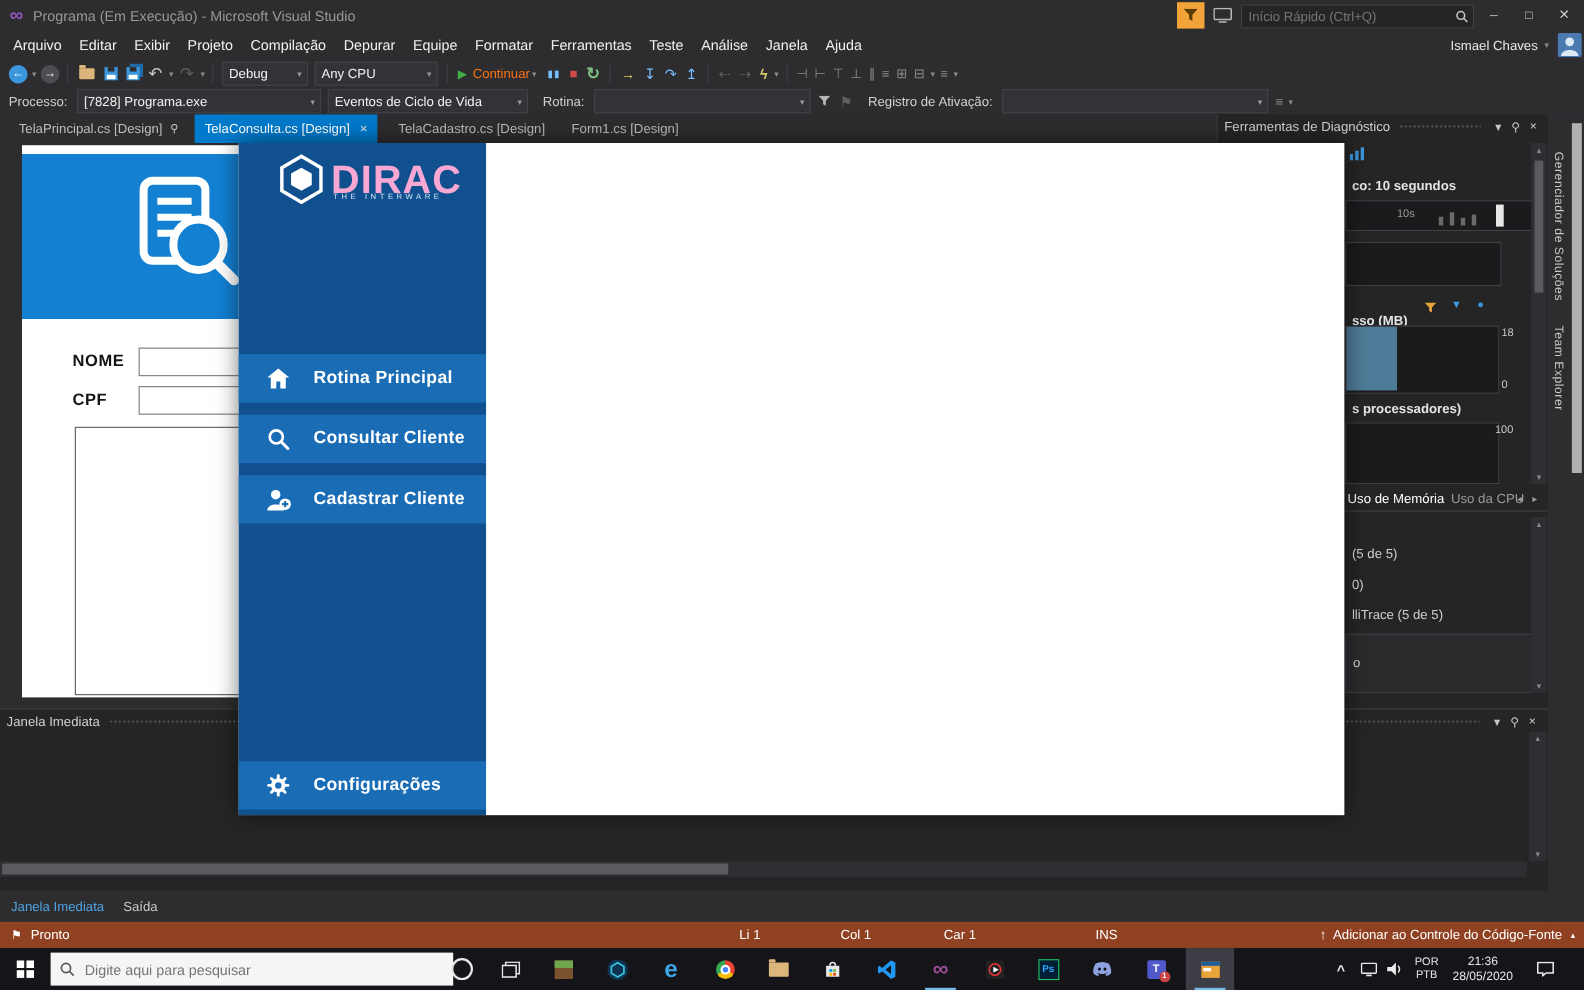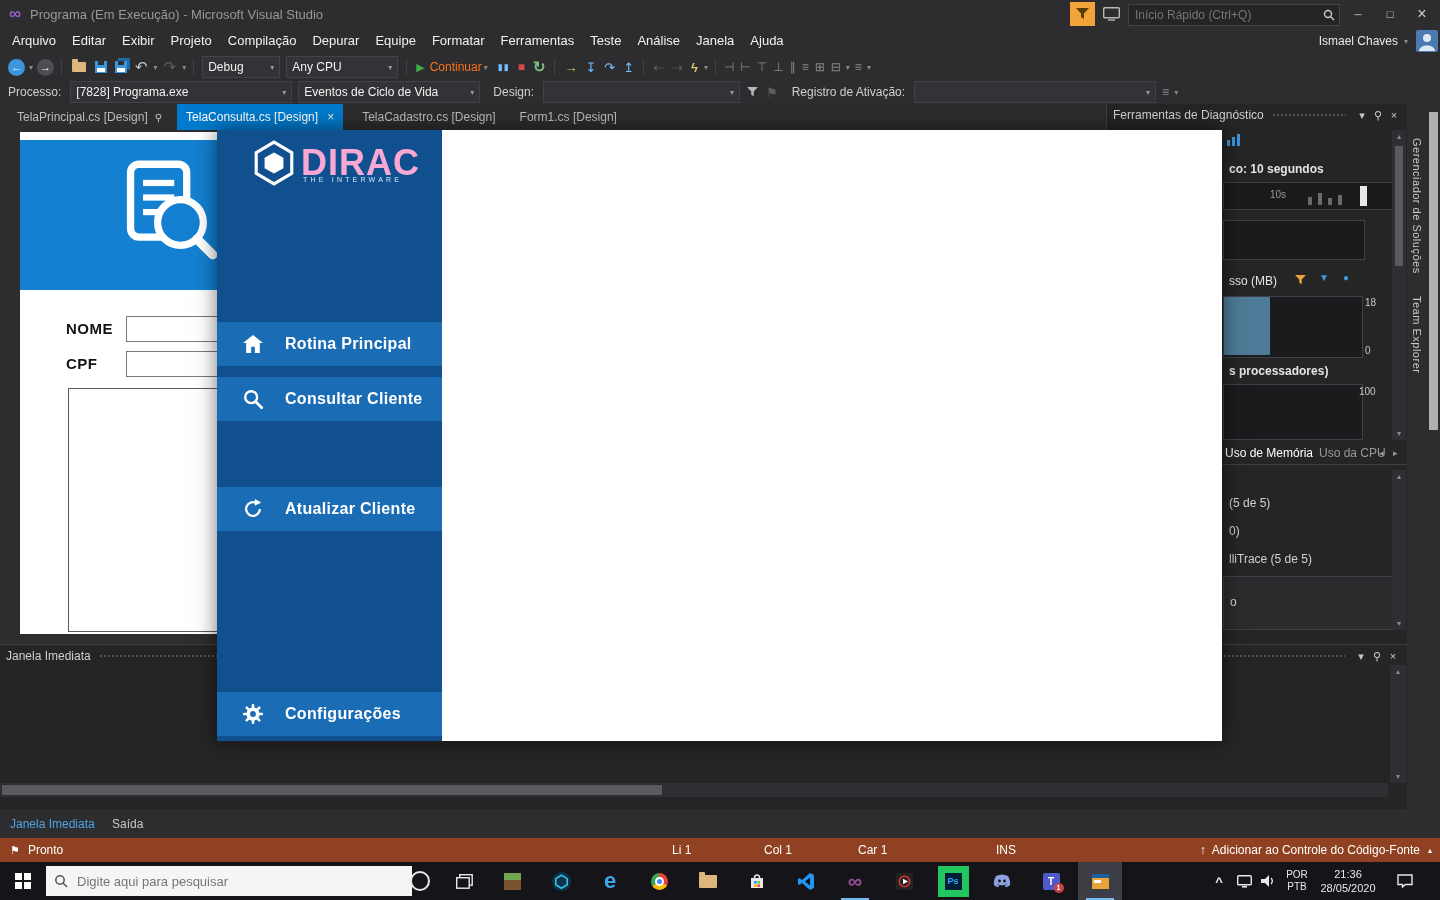--- a/index.html
+++ b/index.html
@@ -71,21 +71,21 @@
   
   .statusbar{left:0;top:838px;width:1440px;height:24px;background:#8f4121;color:#fff}
   .statusbar span{font-size:12px}
   
   .taskbar{left:0;top:862px;width:1440px;height:38px;background:#141419}
   .tkslot{position:absolute;top:0;width:44px;height:38px;display:flex;align-items:center;justify-content:center}
   .runline{position:absolute;bottom:0;left:8px;right:8px;height:2px;background:#76b9ed}
   .chrome-ico{width:17px;height:17px;border-radius:50%;position:relative;
     background:conic-gradient(#ea4335 0 33%,#fbbc05 33% 66%,#34a853 66% 100%)}
   .chrome-ico:after{content:'';position:absolute;inset:4px;background:#4285f4;border:2px solid #fff;border-radius:50%}
-  .ps-ico{width:17px;height:17px;background:#001e36;border:7px solid #22c55e;color:#31a8ff;font-size:9px;font-weight:bold;
+  .ps-ico{width:17px;height:17px;background:#001e36;border:1px solid #22c55e;color:#31a8ff;font-size:9px;font-weight:bold;
     display:flex;align-items:center;justify-content:center}
   .teams-ico{width:17px;height:17px;background:#5059c9;border-radius:2px;color:#fff;font-size:10px;font-weight:bold;
     display:flex;align-items:center;justify-content:center;position:relative}
   .badge{position:absolute;right:-4px;bottom:-3px;width:10px;height:10px;border-radius:50%;background:#c94343;color:#fff;
     font-size:7px;display:flex;align-items:center;justify-content:center}
   .funnel-yellow-box{width:25px;height:24px;background:#f2a33a;display:flex;align-items:center;justify-content:center}
   .ql{width:202px;height:20px;background:#252526;border:1px solid #434346;display:flex;align-items:center;padding:0 4px}
   .ql input{flex:1;background:transparent;border:none;outline:none;color:#999;font-size:12px;font-family:"Liberation Sans",sans-serif}
   .winbtn{width:32px;height:28px;display:inline-flex;align-items:center;justify-content:center;color:#d0d0d0}
   .search-box{position:absolute;left:46px;top:4px;width:350px;height:30px;background:#f5f5f5;display:flex;align-items:center;padding:0 8px}
@@ -205,21 +205,21 @@
 <div class="r toolbar2 f">
   <span style="font-size:12px;color:#d0d0d0;margin-right:6px">Processo:</span>
   <span class="combo" style="width:210px">
     <span>[7828] Programa.exe</span>
     <span class="cd">▾</span>
   </span>
   <span class="combo" style="width:170px">
     <span>Eventos de Ciclo de Vida</span>
     <span class="cd">▾</span>
   </span>
-  <span style="font-size:12px;color:#d0d0d0;margin:0 6px 0 10px">Design:</span>
+  <span style="font-size:12px;color:#d0d0d0;margin:0 6px 0 10px">Rotina:</span>
   <span class="combo" style="width:185px">
     <span></span>
     <span class="cd">▾</span>
   </span>
   <span class="ico" style="margin:0 4px">
     <svg width="11" height="10" viewBox="0 0 13 12">
         <path d="M0 0 H13 L8 5.5 V11 L5 9.2 V5.5 Z" fill="#b8b8b8"></path>
       </svg>
   </span>
   <span class="tbi dis">⚑</span>
@@ -288,21 +288,21 @@
   <span class="fragment" style="left:122px;top:58px;font-weight:bold">co: 10 segundos</span>
   <div class="chartbox" style="left:116px;top:78px;width:172px;height:26px">
     <span style="position:absolute;left:46px;top:6px;font-size:10px;color:#9a9a9a">10s</span>
     <span style="position:absolute;left:84px;bottom:4px;width:4px;height:8px;background:#6a6a6a"></span>
     <span style="position:absolute;left:94px;bottom:4px;width:4px;height:12px;background:#6a6a6a"></span>
     <span style="position:absolute;left:104px;bottom:4px;width:4px;height:7px;background:#6a6a6a"></span>
     <span style="position:absolute;left:114px;bottom:4px;width:4px;height:10px;background:#6a6a6a"></span>
     <span style="position:absolute;left:136px;top:3px;width:7px;height:20px;background:#e8e8e8"></span>
   </div>
   <div class="chartbox" style="left:116px;top:116px;width:140px;height:38px"></div>
-  <span class="fragment" style="left:122px;top:170px;font-weight:normal">sso (MB)</span>
+  <span class="fragment" style="left:122px;top:180px;font-weight:bold">sso (MB)</span>
   <span class="r ico" style="left:188px;top:171px">
     <svg width="11" height="10" viewBox="0 0 13 12">
         <path d="M0 0 H13 L8 5.5 V11 L5 9.2 V5.5 Z" fill="#e9a33b"></path>
       </svg>
   </span>
   <span class="r" style="left:212px;top:168px;color:#3a96dd;font-size:10px">▼</span>
   <span class="r" style="left:236px;top:168px;color:#3a96dd;font-size:10px">●</span>
   <div class="chartbox" style="left:116px;top:192px;width:138px;height:60px">
     <div style="position:absolute;left:0;top:0;width:46px;height:58px;background:#4e7b97"></div>
   </div>
@@ -383,28 +383,31 @@
       <span class="albl">Consultar Cliente</span>
     </div>
     <div class="appitem" style="top:192px">
       <span class="aico">
         <svg width="22" height="20" viewBox="0 0 24 22">
             <path d="M12 1 L23 10 H19.5 V21 H14 V14 H10 V21 H4.5 V10 H1 Z" fill="#fff"></path>
           </svg>
       </span>
       <span class="albl">Rotina Principal</span>
     </div>
-    <div class="appitem" style="top:357px">
+    <div class="appitem" style="top:302px">
       <span class="aico">
-        <svg width="22" height="22" viewBox="0 0 24 24">
-            <path d="M19.5 12 A7.5 7.5 0 1 1 15.2 5.2" fill="none" stroke="#fff" stroke-width="2.5"></path>
-            <polygon points="14,1 21,5 14,8.5" fill="#fff"></polygon>
+        <svg width="23" height="21" viewBox="0 0 24 22">
+            <circle cx="9" cy="6" r="4.5" fill="#fff"></circle>
+            <path d="M1 21 C1 13.5 17 13.5 17 21 Z" fill="#fff"></path>
+            <circle cx="18" cy="15" r="5.5" fill="#fff"></circle>
+            <line x1="18" y1="12" x2="18" y2="18" stroke="#1a6cb5" stroke-width="2"></line>
+            <line x1="15" y1="15" x2="21" y2="15" stroke="#1a6cb5" stroke-width="2"></line>
           </svg>
       </span>
-      <span class="albl">Atualizar Cliente</span>
+      <span class="albl">Cadastrar Cliente</span>
     </div>
     <div class="appitem" style="top:562px">
       <span class="aico">
         <svg width="22" height="22" viewBox="0 0 24 24">
           <g fill="#fff">
             <rect x="10.6" y="1" width="2.8" height="22" rx="1.2"></rect>
             <rect x="10.6" y="1" width="2.8" height="22" rx="1.2" transform="rotate(45 12 12)"></rect>
             <rect x="10.6" y="1" width="2.8" height="22" rx="1.2" transform="rotate(90 12 12)"></rect>
             <rect x="10.6" y="1" width="2.8" height="22" rx="1.2" transform="rotate(135 12 12)"></rect>
             <circle cx="12" cy="12" r="7.2"></circle>

